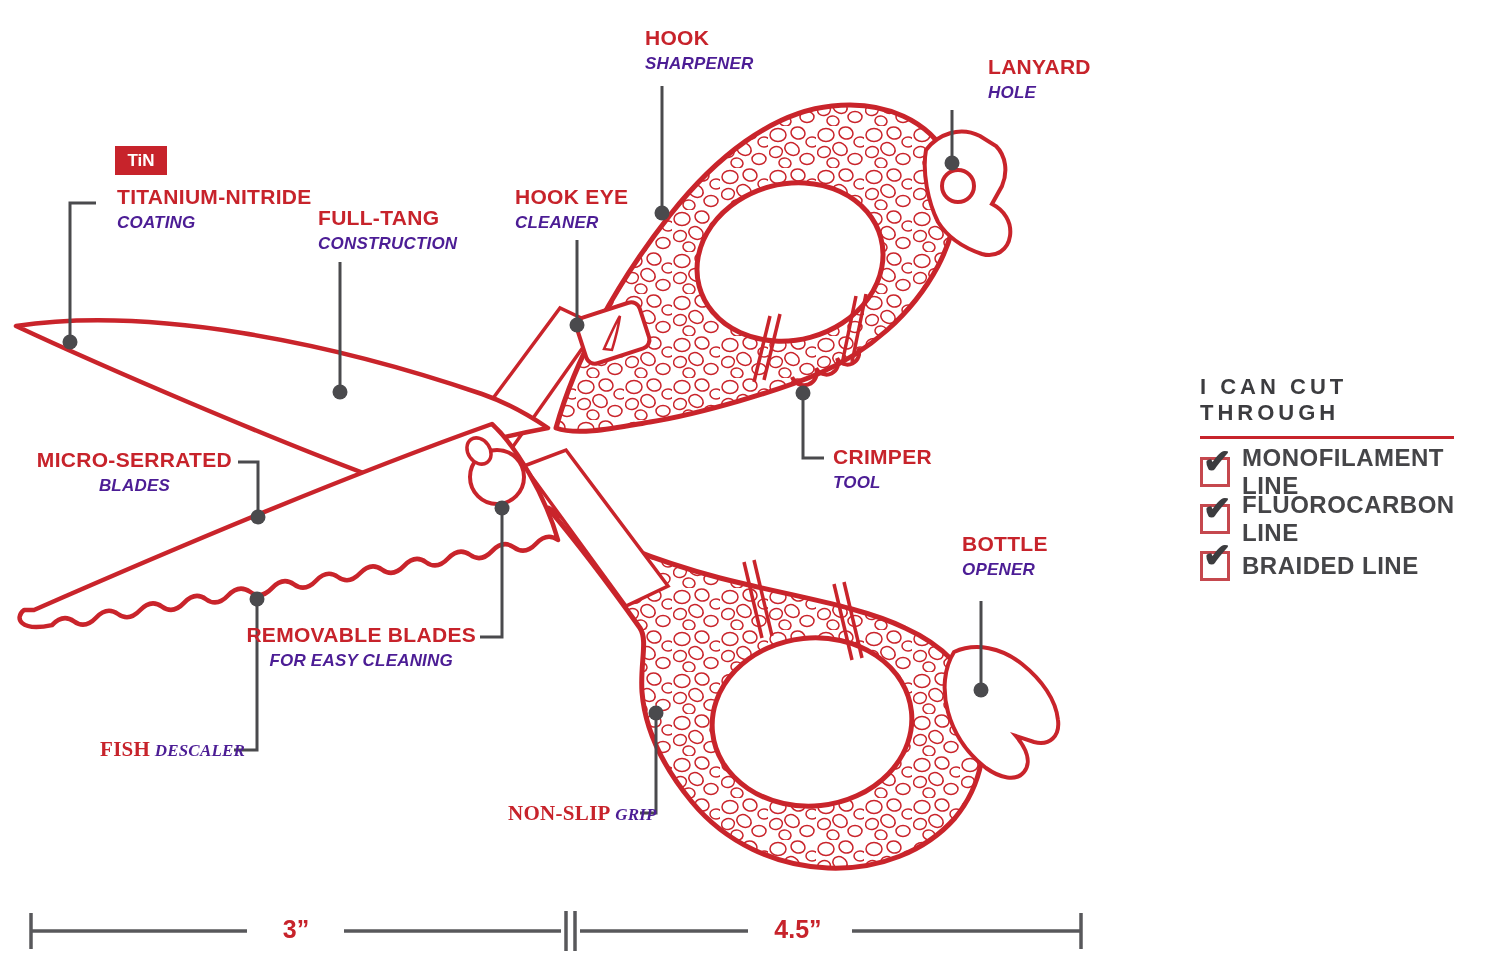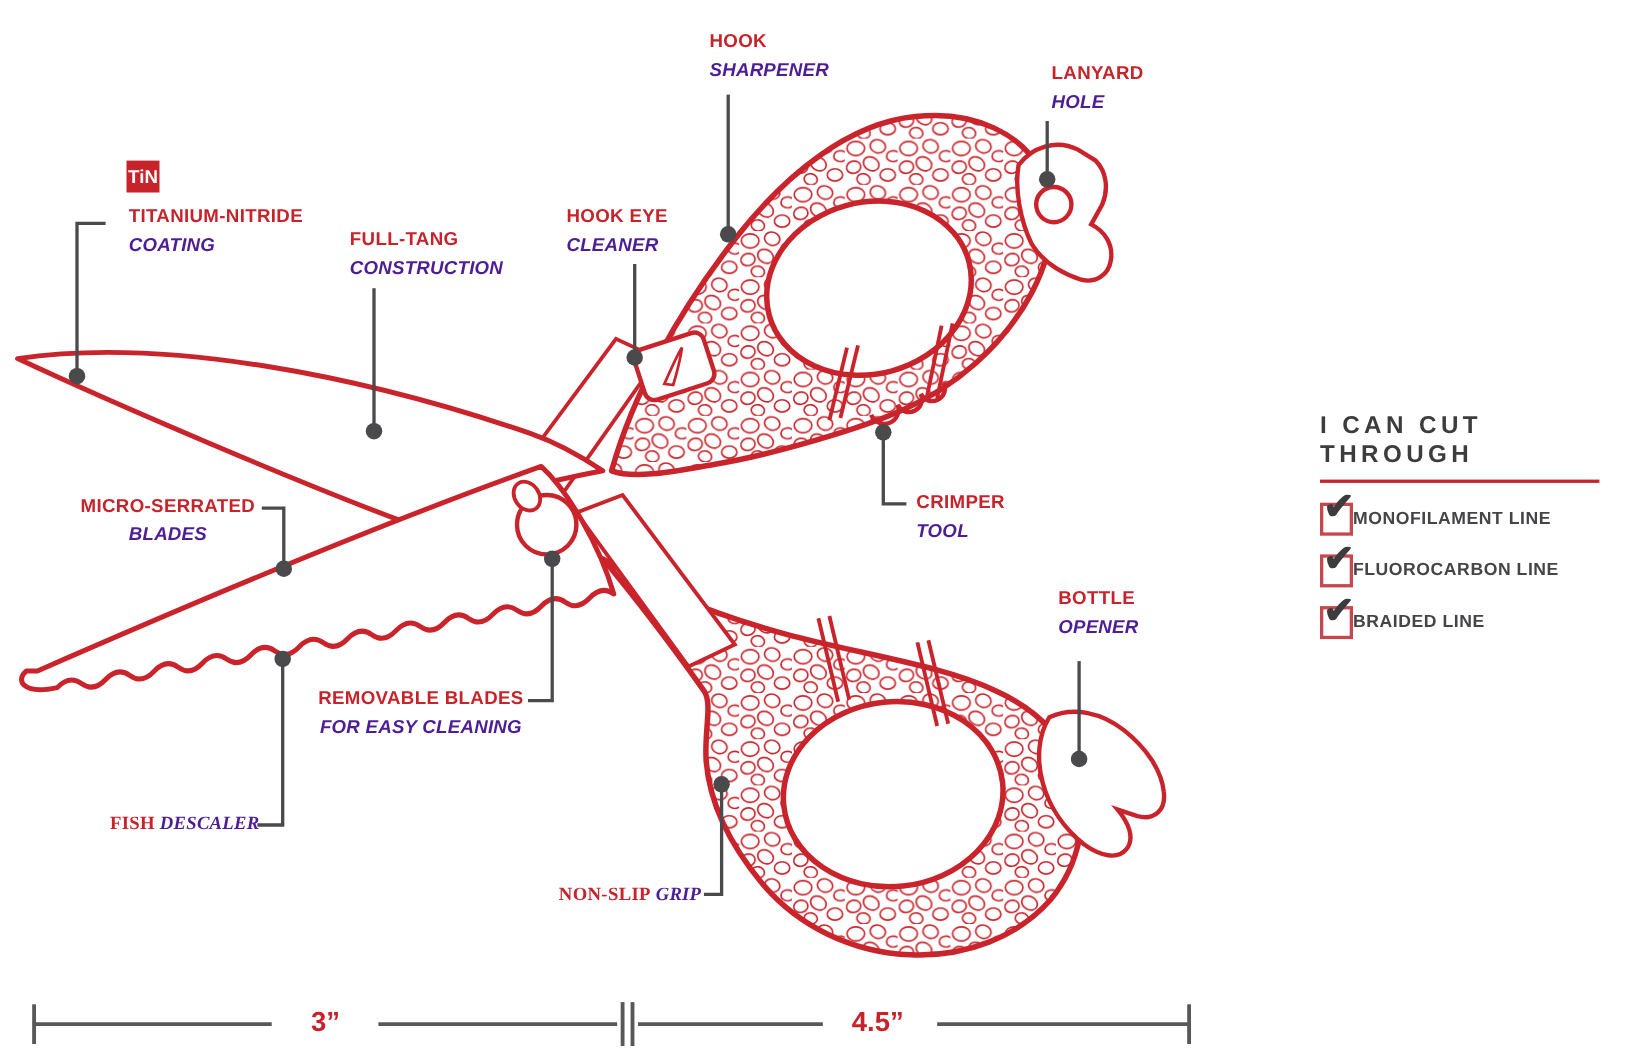--- a/index.html
+++ b/index.html
@@ -1,33 +1,33 @@
 <!DOCTYPE html>
 <html><head>
 <meta charset="utf-8">
 <style>
   html,body{margin:0;padding:0;background:#fff;}
   #stage{position:relative;width:1500px;height:958px;background:#ffffff;overflow:hidden;
          font-family:"Liberation Sans",sans-serif;}
   #art{position:absolute;left:0;top:0;}
   .callout{position:absolute;white-space:nowrap;line-height:26px;}
   .ra{text-align:center;}
-  .ct{font-weight:bold;font-size:17px;letter-spacing:.3px;color:#c7232b;}
+  .ct{font-weight:bold;font-size:21px;letter-spacing:.3px;color:#c7232b;}
   .cs{font-weight:bold;font-style:italic;font-size:17px;color:#4c1d95;letter-spacing:.2px;}
   .inlineLbl .ct,.inlineLbl .cs{display:inline;font-family:Liberation Serif, serif;}
-  .badge{position:absolute;left:115px;top:146px;width:30px;height:29px;background:#c7232b;
+  .badge{position:absolute;left:115px;top:146px;width:52px;height:29px;background:#c7232b;
          color:#fff;font-weight:bold;font-size:17px;display:flex;align-items:center;justify-content:center;}
   
   .panel{position:absolute;left:1200px;top:374px;width:270px;}
   .panel-h{font-weight:bold;font-size:22px;letter-spacing:4px;color:#3c3c3f;}
   .panel-rule{width:254px;height:3px;background:#c7232b;margin-top:10px;}
   .chk-row{display:flex;align-items:center;margin-top:19px;height:28px;}
   .chk-box{position:relative;width:24px;height:24px;border:3px solid #c5484e;flex:0 0 auto;}
   .chk-mark{position:absolute;left:0px;top:-16px;font-size:34px;font-weight:bold;color:#3c3c3f;line-height:1;}
-  .chk-lbl{margin-left:0;font-weight:bold;font-size:16px;color:#454548;letter-spacing:.5px;}
+  .chk-lbl{margin-left:12px;font-weight:bold;font-size:24px;color:#454548;letter-spacing:.5px;}
   
   .dim{position:absolute;top:915px;font-weight:bold;font-size:25px;color:#c7232b;text-align:center;width:80px;}
 </style>
 </head>
 <body>
 
 <div id="stage">
 
   <svg id="art" width="1500" height="958" viewBox="0 0 1500 958">
     <defs>
@@ -151,21 +151,21 @@
   <div class="callout" style="left:645px;top:25px">
     <div class="ct">HOOK</div>
     <div class="cs">SHARPENER</div>
   </div>
 
   <div class="callout" style="left:515px;top:184px">
     <div class="ct">HOOK EYE</div>
     <div class="cs">CLEANER</div>
   </div>
 
-  <div class="callout" style="left:956px;top:54px">
+  <div class="callout" style="left:988px;top:54px">
     <div class="ct">LANYARD</div>
     <div class="cs">HOLE</div>
   </div>
 
   <div class="callout" style="left:833px;top:444px">
     <div class="ct">CRIMPER</div>
     <div class="cs">TOOL</div>
   </div>
 
   <div class="callout ra" style="right:1268px;top:447px">

